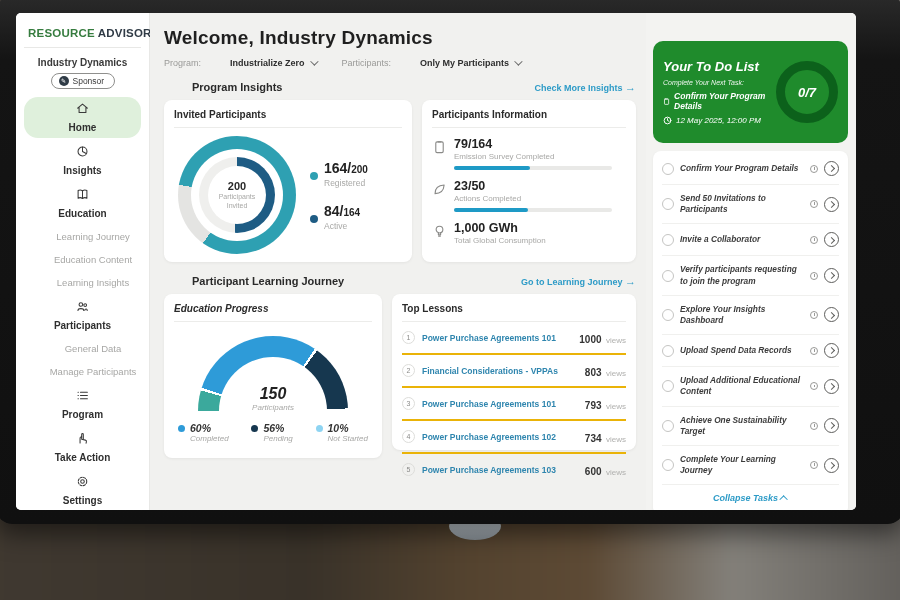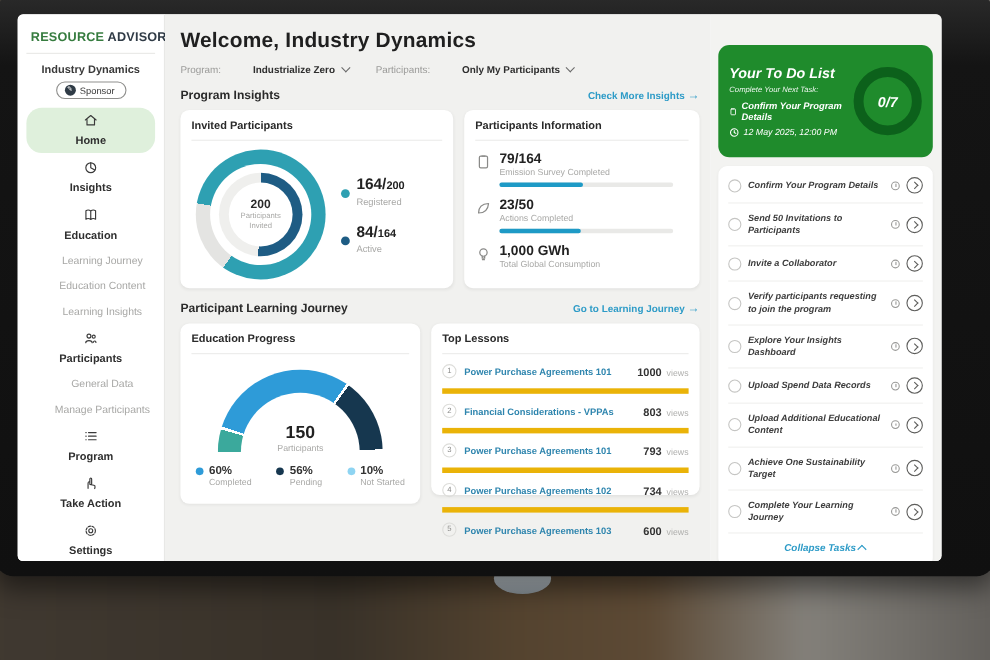--- a/index.html
+++ b/index.html
@@ -36,21 +36,21 @@
   .nicon svg { width:13px; height:13px; stroke:#3a3a3a; fill:none; stroke-width:1.3; stroke-linecap:round; stroke-linejoin:round; }
 
   
   .main { flex:1; background:#f1f1ef; padding:14px 10px 0 14px; overflow:hidden; }
   .h1 { font-size:19px; font-weight:bold; color:#1f1f1f; letter-spacing:.2px; }
   .filters { display:flex; gap:26px; margin-top:9px; align-items:center; }
   .filter { display:flex; align-items:center; gap:5px; cursor:pointer; }
   .flabel { font-size:9px; color:#9a9a98; }
   .fvalue { font-size:9px; font-weight:bold; color:#2e2e2e;padding-left:24px; }
   .chev { width:6px; height:6px; border-right:1.4px solid #6a6a6a; border-bottom:1.4px solid #6a6a6a; transform:rotate(45deg) translateY(-2px); }
-  .sec-head { display:flex; justify-content:space-between; align-items:center; margin-top:13px; margin-bottom:7px; }
+  .sec-head { display:flex; justify-content:space-between; align-items:center; margin-top:13px; margin-bottom:7px;margin-left:28px; }
   .sec-title { font-size:11px; font-weight:bold; color:#2a2a2a; }
   .sec-link { font-size:9px; font-weight:bold; color:#2d9bc7; cursor:pointer; }
   .sec-link .arr { font-size:11px; }
   .cards { display:flex; gap:10px; }
   .card { background:#fff; border-radius:8px; box-shadow:0 1px 3px rgba(0,0,0,.06); padding:9px 10px; }
   .card-title { font-size:10px; font-weight:bold; color:#2a2a2a; padding-bottom:7px; border-bottom:1px solid #ececea; }
 
   
   .card-invited { width:248px; height:162px; }
   .invited-body { display:flex; align-items:center; gap:14px; padding-top:8px; }
@@ -73,36 +73,36 @@
   .card-info { width:214px; height:162px; }
   .info-row { display:flex; gap:8px; margin-top:9px; align-items:flex-start; }
   .info-icon { width:14px; display:flex; justify-content:center; margin-top:3px; }
   .info-icon svg { width:13px; height:14px; stroke:#8a8a88; fill:none; stroke-width:1.2; stroke-linecap:round; stroke-linejoin:round; }
   .info-val { font-size:12.5px; font-weight:bold; color:#222; }
   .info-lab { font-size:8px; color:#a8a8a6; margin-top:1px; }
   .bar { width:158px; height:4px; border-radius:2px; background:#e9e9e7; margin-top:5px; }
   .bar-fill { height:4px; border-radius:2px; background:#1e9ac6; }
 
   
-  .card-gauge { width:218px; height:164px; }
+  .card-gauge { width:218px; height:164px;font-style:italic; }
   .gauge-wrap { width:150px; height:76px; overflow:hidden; position:relative; margin:14px auto 0 auto; }
   .gauge { position:absolute; left:0; top:0; width:150px; height:150px; border-radius:50%; }
   .gauge::after { content:""; position:absolute; inset:21px; border-radius:50%; background:#fff; }
   .g-center { position:absolute; left:0; right:0; bottom:0; text-align:center; z-index:3; }
   .g-val { font-size:16px; font-weight:bold; color:#222; }
   .g-lab { font-size:8px; color:#a8a8a6; }
   .g-legend { display:flex; justify-content:space-between; padding:10px 4px 0 4px; }
   .gl-item { display:flex; gap:5px; }
   .gl-dot { width:7px; height:7px; border-radius:50%; margin-top:3px; }
   .gl-val { font-size:10.5px; font-weight:bold; color:#333; }
   .gl-lab { font-size:8px; color:#a8a8a6; }
 
   
   .card-lessons { width:244px; height:156px; }
-  .lesson-row { display:flex; align-items:center; justify-content:space-between; padding:6.5px 0; border-bottom:5px solid #eab308; }
+  .lesson-row { display:flex; align-items:center; justify-content:space-between; padding:6.5px 0; border-bottom:2px solid #eab308; }
   .lesson-row:last-child { border-bottom:none; }
   .lesson-left { display:flex; align-items:center; gap:7px; }
   .rank { width:13px; height:13px; min-width:13px; border:1px solid #ddddda; border-radius:50%; font-size:7px; color:#8a8a88; display:flex; align-items:center; justify-content:center; }
   .lesson-title { font-size:8.5px; font-weight:bold; color:#2e85ae; cursor:pointer; }
   .views { white-space:nowrap; } .views b { font-size:10px; color:#333; } .views span { font-size:8px; color:#b0b0ae; }
 
   
   .right { width:210px; min-width:210px; background:#f3f3f1; padding:28px 8px 0 7px; overflow:hidden;font-style:italic; }
   .todo-card { background:#1f8b2c; border-radius:10px; padding:10px 10px; display:flex; gap:6px; align-items:center; height:102px; }
   .todo-left { flex:1; color:#fff; }

